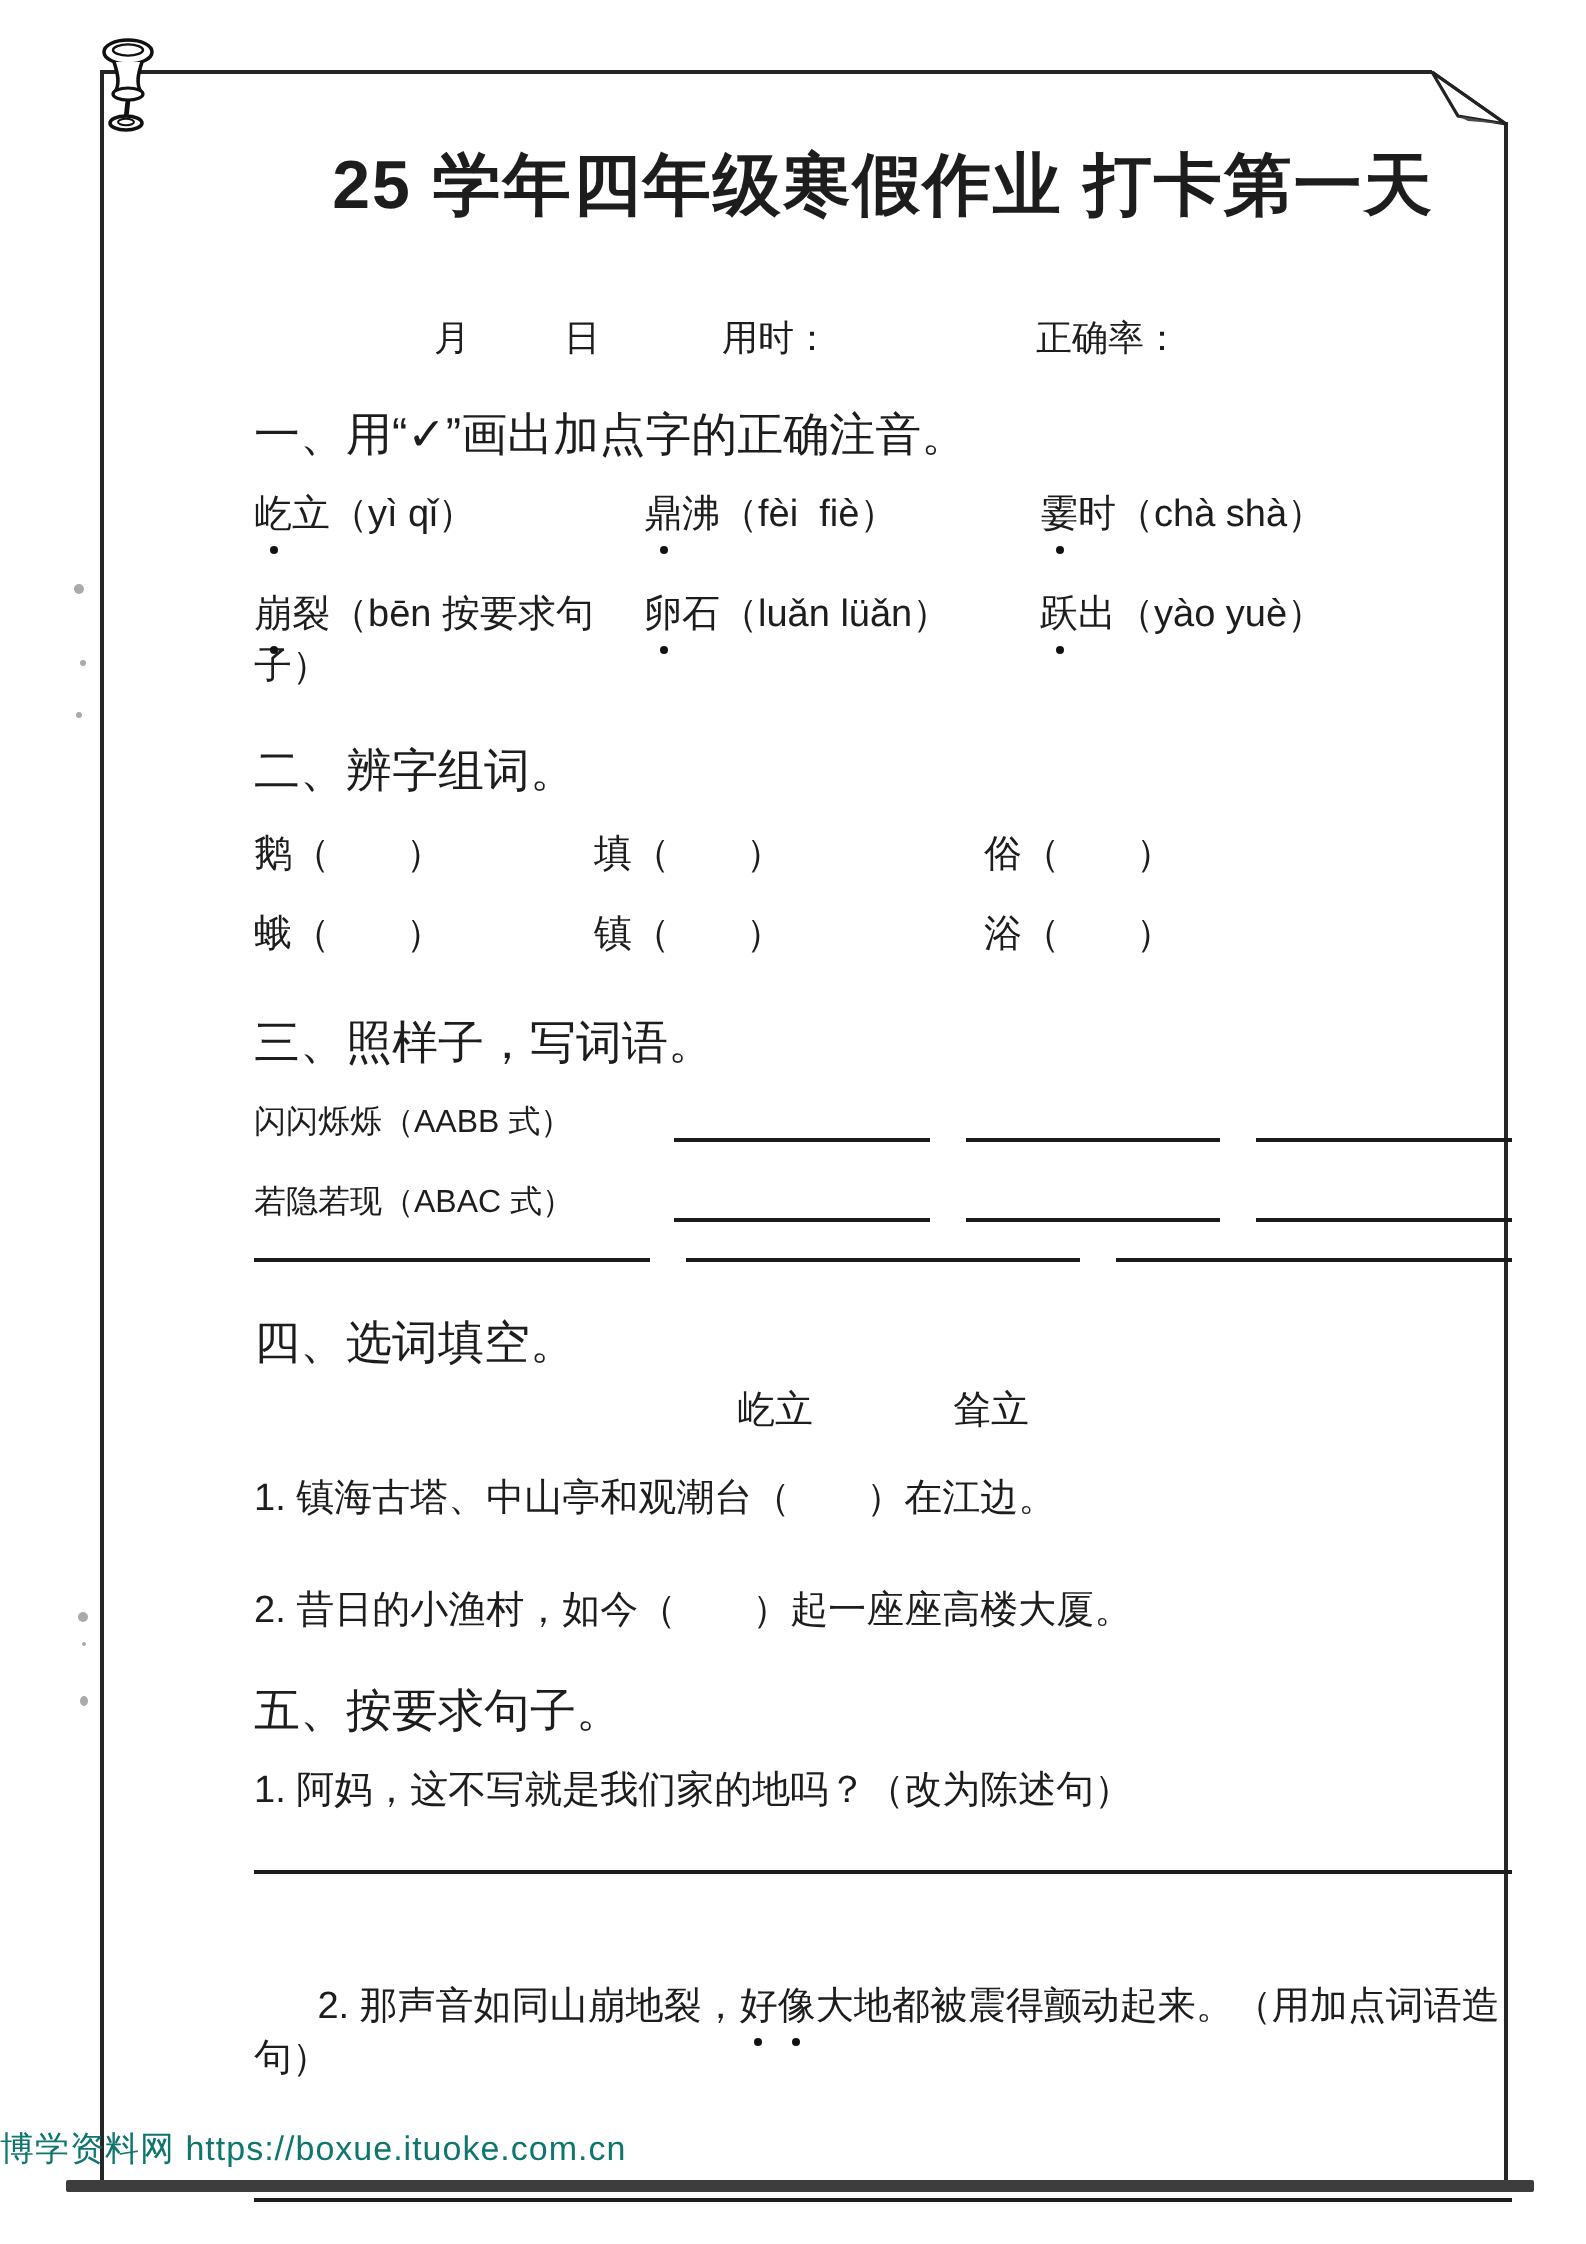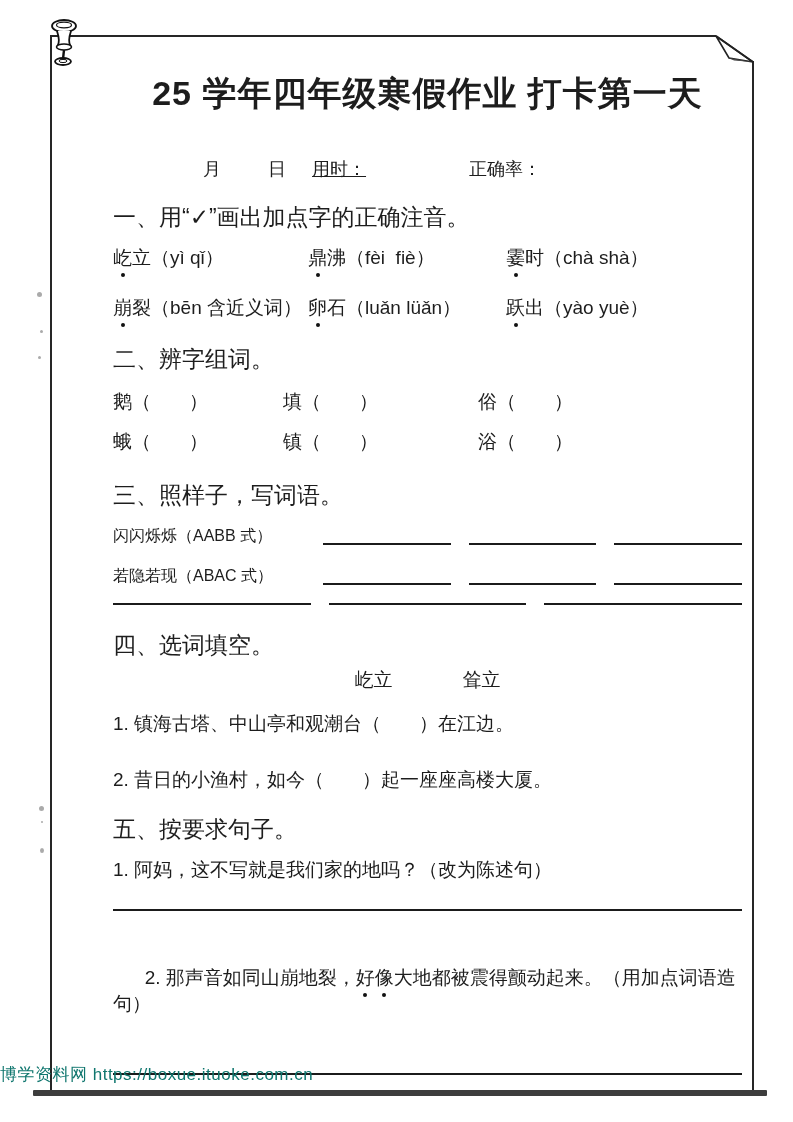--- a/index.html
+++ b/index.html
@@ -12,30 +12,30 @@
   .border-left  { position:absolute; left:50px; top:35px;  height:1056px; border-left:2px solid #262626; }
   .border-right { position:absolute; left:752px; top:61px; height:1030px; border-left:2px solid #262626; }
   .bottom-edge  { position:absolute; left:33px; top:1090px; width:734px; height:6px; background:#3d3d3d; border-radius:1px; }
 
   .pushpin { position:absolute; left:48px; top:18px; }
   .fold    { position:absolute; left:703px; top:28px; }
 
   .speck { position:absolute; background:#7d7d7d; opacity:.65; border-radius:50%; }
 
   
-  .page-content { position:absolute; left:50px; top:35px; width:704px; height:1056px;
+  .page-content { position:absolute; left:64px; top:35px; width:704px; height:1056px;
                   padding:0 12px 0 63px; }
 
   h1.title { margin-top:36px; text-align:center; font-size:34px; font-weight:900;
              letter-spacing:1px; line-height:44px; }
 
   .meta { margin-top:42px; font-size:18px; height:24px; }
   .meta .m-month { margin-left:90px; }
   .meta .m-day   { margin-left:42px; }
-  .meta .m-time  { margin-left:21px;text-decoration:underline; }
+  .meta .m-time  { margin-left:56px; }
   .meta .m-acc   { margin-left:98px; }
 
   h2.sec { font-size:23px; font-weight:400; line-height:28px; }
   .h-s1 { margin-top:22px; } .h-s2 { margin-top:24px; } .h-s3 { margin-top:26px; }
   .h-s4 { margin-top:22px; } .h-s5 { margin-top:22px; }
 
   .body-text { font-size:19px; line-height:26px; white-space:pre-wrap; }
 
   .grid-s1 { margin-top:14px; display:grid; grid-template-columns:195px 198px 1fr;
              row-gap:24px; font-size:19px; line-height:26px; }
@@ -106,21 +106,21 @@
       <span class="m-day">日</span>
       <span class="m-time">用时：</span>
       <span class="m-acc">正确率：</span>
     </div>
 
     <h2 class="sec h-s1">一、用“✓”画出加点字的正确注音。</h2>
     <div class="grid-s1">
       <div><span class="emdot"><span class="dc">屹</span></span><span class="rest">立（yì qǐ）</span></div>
       <div><span class="emdot"><span class="dc">鼎</span></span><span class="rest">沸（fèi  fiè）</span></div>
       <div><span class="emdot"><span class="dc">霎</span></span><span class="rest">时（chà shà）</span></div>
-      <div><span class="emdot"><span class="dc">崩</span></span><span class="rest">裂（bēn 含近义词）</span></div>
+      <div><span class="emdot"><span class="dc">崩</span></span><span class="rest">裂（bēn 按要求句子）</span></div>
       <div><span class="emdot"><span class="dc">卵</span></span><span class="rest">石（luǎn lüǎn）</span></div>
       <div><span class="emdot"><span class="dc">跃</span></span><span class="rest">出（yào yuè）</span></div>
     </div>
 
     <h2 class="sec h-s2">二、辨字组词。</h2>
     <div class="grid-s2">
       <div>鹅（　　）</div>
       <div>填（　　）</div>
       <div>俗（　　）</div>
       <div>蛾（　　）</div>

